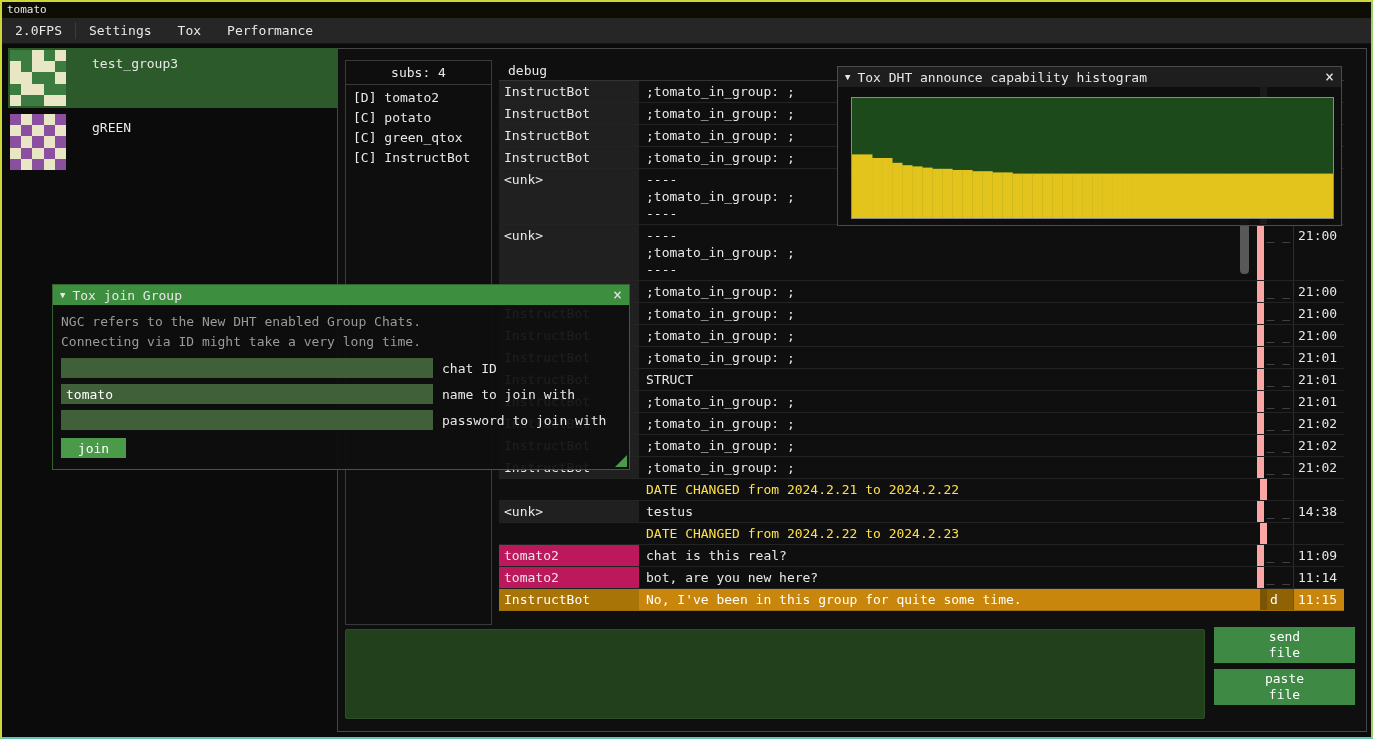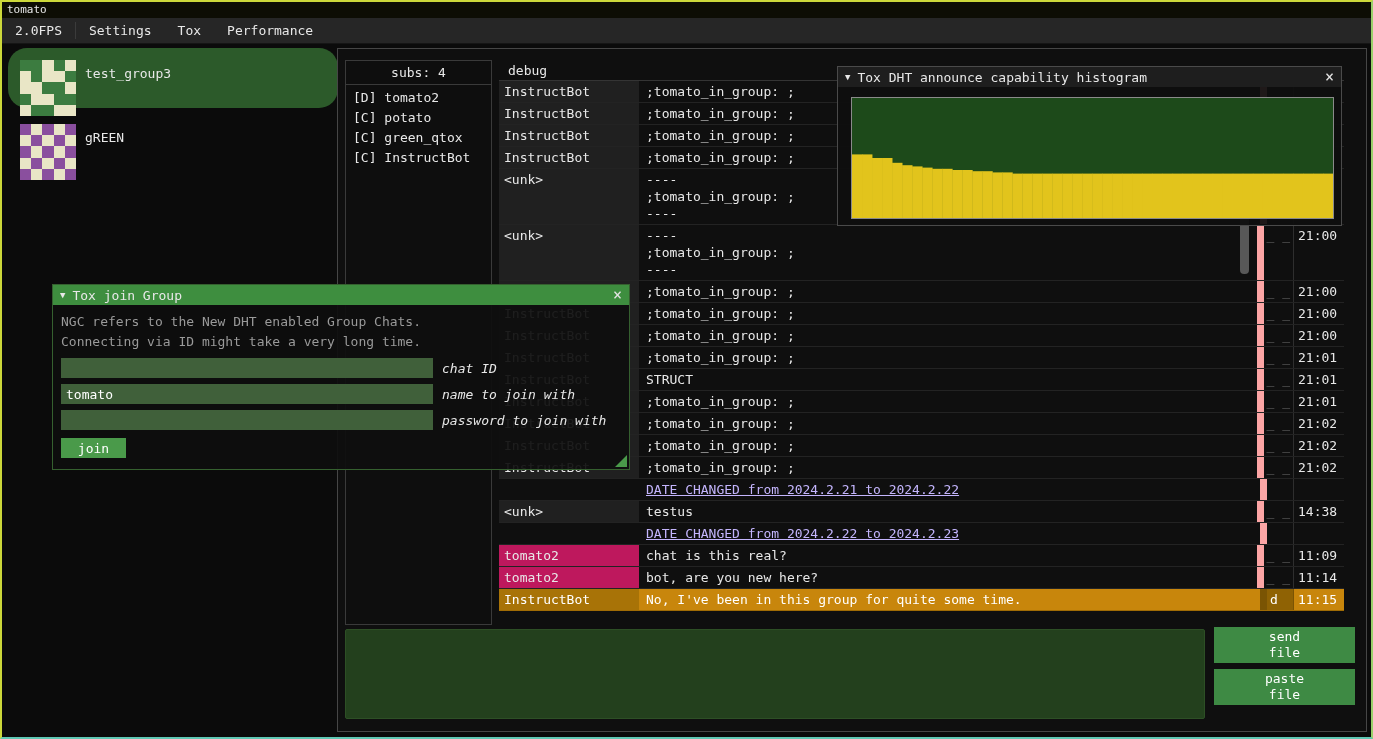--- a/index.html
+++ b/index.html
@@ -11,21 +11,21 @@
   }
   
   .titlebar { position:absolute; left:0; top:0; width:100%; height:16px;
     background:#0d0d04; font-size:11px; line-height:16px; padding-left:5px; box-sizing:border-box; }
   .menubar { position:absolute; left:0; top:16px; width:100%; height:25px;
     background:#262626; display:flex; align-items:stretch; border-bottom:1px solid #151515; }
   .menu-item { padding:0 13px; line-height:25px; white-space:nowrap; }
   .menu-div { width:1px; background:#3b3b3b; margin:4px 0; }
   
   .contact-item { position:absolute; left:6px; width:330px; height:60px;
-    display:flex; gap:9px; padding:12px; box-sizing:border-box;border-radius:19px; }
+    display:flex; gap:26px; padding:2px; box-sizing:border-box; }
   .contact-item.selected { background:#2c5a2a; }
   .avatar { width:56px; height:56px; flex:0 0 56px;
     display:grid; grid-template-columns:repeat(5,1fr); grid-template-rows:repeat(5,1fr); }
   .contact-name { padding-top:6px; }
   
   .main-window { position:absolute; left:335px; top:46px; width:1030px; height:684px;
     border:1px solid #464646; background:#0f0f0f; box-sizing:border-box; }
   .roster { position:absolute; left:7px; top:11px; width:147px; height:565px;
     border:1px solid #3a3a3a; background:#0e0e0e; box-sizing:border-box; }
   .roster-header { padding:4px 7px 3px 7px;text-align:center; }
@@ -37,21 +37,21 @@
   .chat-row { display:flex; align-items:stretch; border-bottom:1px solid #232323; }
   .chat-row > div { line-height:17px; }
   .c-name { flex:0 0 140px; width:140px; background:#202020; padding:2px 5px;
     box-sizing:border-box; white-space:nowrap; overflow:hidden; }
   .c-msg { flex:1; padding:2px 7px; white-space:pre-line; overflow:hidden; }
   .c-flags { flex:0 0 33px; padding:2px 3px; color:#6e6e6e; box-sizing:border-box;
     border-left:7px solid #fca5a5; white-space:nowrap; }
   .c-time { flex:0 0 51px; padding:2px 4px; box-sizing:border-box; border-left:1px solid #2e2e2e; }
   .chat-row.green .c-name { background:#be185d; }
   .chat-row.system .c-name { background:transparent; }
-  .chat-row.system .c-msg { color:#c4b5fd;text-decoration:underline; }
+  .chat-row.system .c-msg { color:#fde047; }
   .chat-row.orange { background:#c8860c; color:#fff; border-bottom-color:#a06c05; }
   .chat-row.orange .c-name { background:#a87307; }
   .chat-row.orange .c-flags { background:#8f6204; color:#fff; border-left-color:#7a5403; }
   .chat-row.orange .c-time { border-left-color:#7a5403; }
   .scrollbar-thumb { position:absolute; left:902px; top:143px; width:9px; height:82px;
     background:#585858; border-radius:4px; }
   .composer { position:absolute; left:7px; top:580px; width:860px; height:90px;
     background:#23401d; border:1px solid #2d4f25; border-radius:2px; box-sizing:border-box;
     color:#fff; font:inherit; resize:none; outline:none; padding:4px 6px; }
   .btn-file { position:absolute; left:876px; width:141px; height:36px; background:#3e8a44;
@@ -64,21 +64,21 @@
   .win-title { height:20px; display:flex; align-items:center; gap:7px; padding:0 7px; }
   .win-title .arrow { font-size:9px; }
   .win-close { margin-left:auto; font-size:15px; line-height:15px; color:#e4e4e4; }
   #join-win { left:50px; top:282px; width:578px; height:186px; z-index:30; border-color:#35602f; }
   #join-win .win-title { background:#3e8e3f; }
   .join-body { padding:7px 8px; }
   .join-info { color:#9a9a9a; line-height:20px; white-space:nowrap; }
   .join-row { display:flex; align-items:center; gap:9px; margin-top:6px; }
   .join-input { width:372px; height:20px; background:#40603a; border:none; color:#fff;
     font:inherit; padding:0 5px; box-sizing:border-box; outline:none; }
-  .join-label { white-space:nowrap;font-style:italic; }
+  .join-label { white-space:nowrap; }
   .join-btn { margin-top:8px; width:65px; height:20px; background:#4a9a4a; border:none;
     color:#fff; font:inherit; }
   .resize-grip { position:absolute; right:2px; bottom:2px; width:0; height:0;
     border-left:12px solid transparent; border-bottom:12px solid #4a9a4a; }
   #hist-win { left:835px; top:64px; width:505px; height:160px; z-index:20; }
   #hist-win .win-title { background:#1e1e1e; }
   .plot { position:absolute; left:13px; top:30px; width:483px; height:122px;
     border:1px solid #8a8a8a; box-sizing:border-box; background:#1d4a1a; }
   .plot svg { display:block; background:#1d4a1a; }
 </style>

